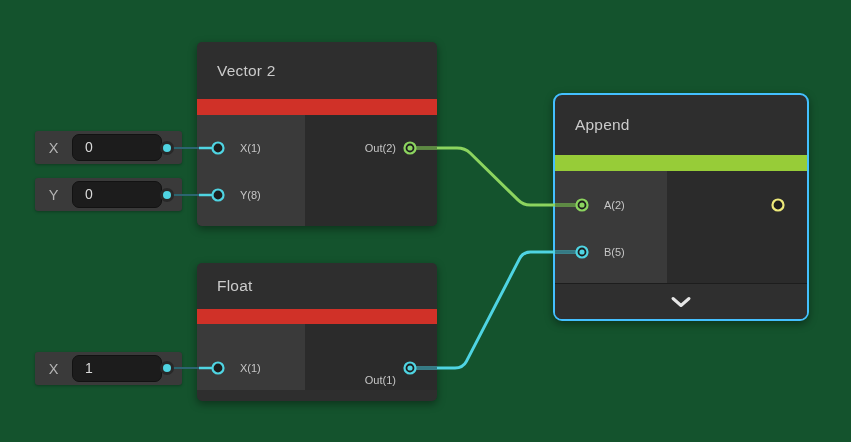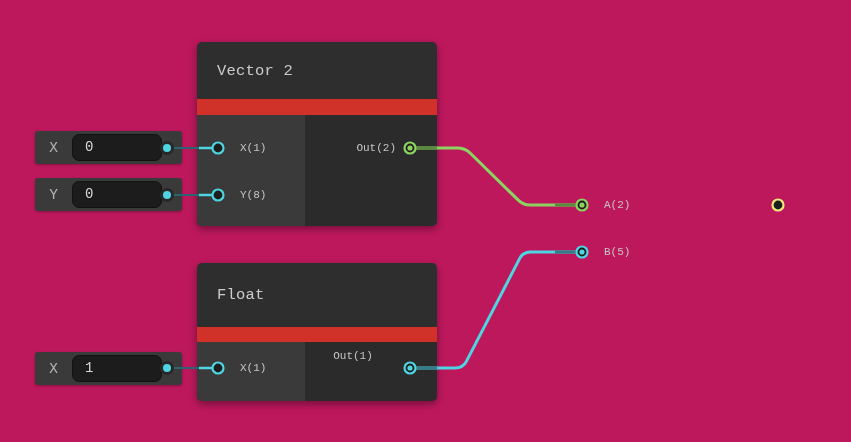--- a/index.html
+++ b/index.html
@@ -1,21 +1,21 @@
 <!DOCTYPE html>
 <html><head>
 <meta charset="utf-8">
 <style>
   html,body{margin:0;padding:0;background:#161616;}
   #canvas{
     position:relative;
     width:851px;height:442px;
-    background:#be185d;
+    background:#14532d;
     overflow:hidden;
-    font-family:Liberation Mono, monospace;
+    font-family:Liberation Sans, sans-serif;
   }
   .node{
     position:absolute;
     background:#2e2e2e;
     border-radius:5px;
     box-shadow:0 3px 8px rgba(0,0,0,.4);
     overflow:hidden;
   }
   .node-header{
     display:flex;align-items:center;
@@ -86,35 +86,48 @@
   <div class="node" id="node-vector2" style="left:197px;top:42px;width:240px;height:184px;">
     <div class="node-header" style="height:57px;">Vector 2</div>
     <div class="accent-bar accent-red" style="height:16px;"></div>
     <div class="node-body" style="height:111px;">
       <div class="in-section" style="width:108px;"></div>
       <div class="out-section"></div>
     </div>
   </div>
 
   <div class="node" id="node-float" style="left:197px;top:263px;width:240px;height:138px;">
-    <div class="node-header" style="height:64px;">Float</div>
+    <div class="node-header" style="height:46px;">Float</div>
     <div class="accent-bar accent-red" style="height:15px;"></div>
     <div class="node-body" style="height:66px;">
       <div class="in-section" style="width:108px;"></div>
       <div class="out-section"></div>
     </div>
   </div>
 
+  <div id="node-append">
+    <div class="node-header" style="height:60px;">Append</div>
+    <div class="accent-bar accent-green" style="height:16px;"></div>
+    <div class="node-body" style="height:112px;">
+      <div class="in-section" style="width:112px;"></div>
+      <div class="out-section"></div>
+    </div>
+    <div class="collapse-row">
+      <svg width="26" height="14" viewBox="0 0 26 14">
+        <path d="M5 3.5 L13 10.5 L21 3.5" fill="none" stroke="#e6e6e6" stroke-width="3" stroke-linecap="round" stroke-linejoin="round"></path>
+      </svg>
+    </div>
+  </div>
 
   <div class="port-label" style="left:240px;top:138px;">X(1)</div>
   <div class="port-label" style="left:240px;top:185px;">Y(8)</div>
   <div class="port-label right-align" style="left:310px;top:138px;width:86px;">Out(2)</div>
 
   <div class="port-label" style="left:240px;top:358px;">X(1)</div>
-  <div class="port-label right-align" style="left:310px;top:346px;width:86px;text-align:center;">Out(1)</div>
+  <div class="port-label right-align" style="left:310px;top:370px;width:86px;">Out(1)</div>
 
   <div class="port-label" style="left:604px;top:195px;">A(2)</div>
   <div class="port-label" style="left:604px;top:242px;">B(5)</div>
 
   <div class="value-widget" style="left:35px;top:131px;">
     <span class="w-label">X</span>
     <div class="value-field">0</div>
   </div>
   <div class="value-widget" style="left:35px;top:178px;">
     <span class="w-label">Y</span>

